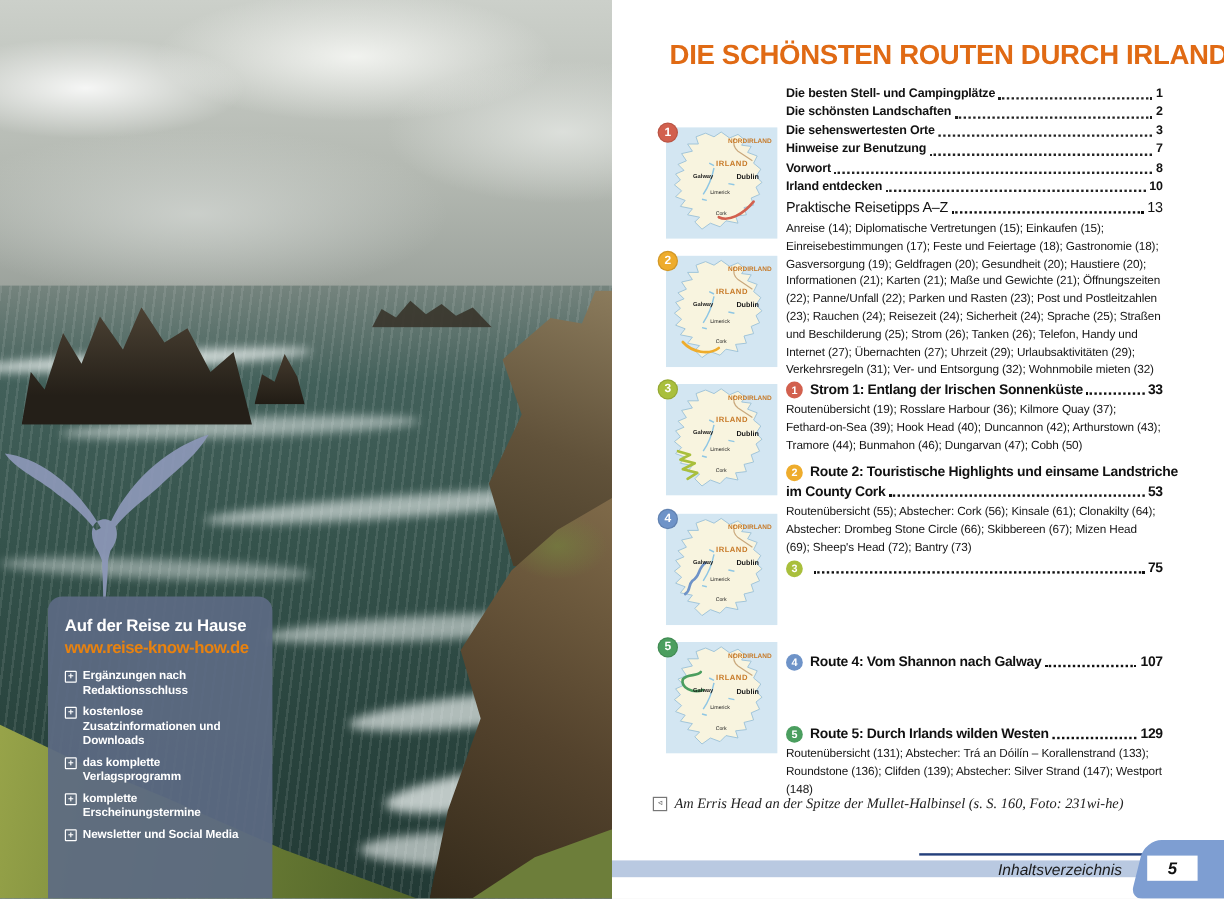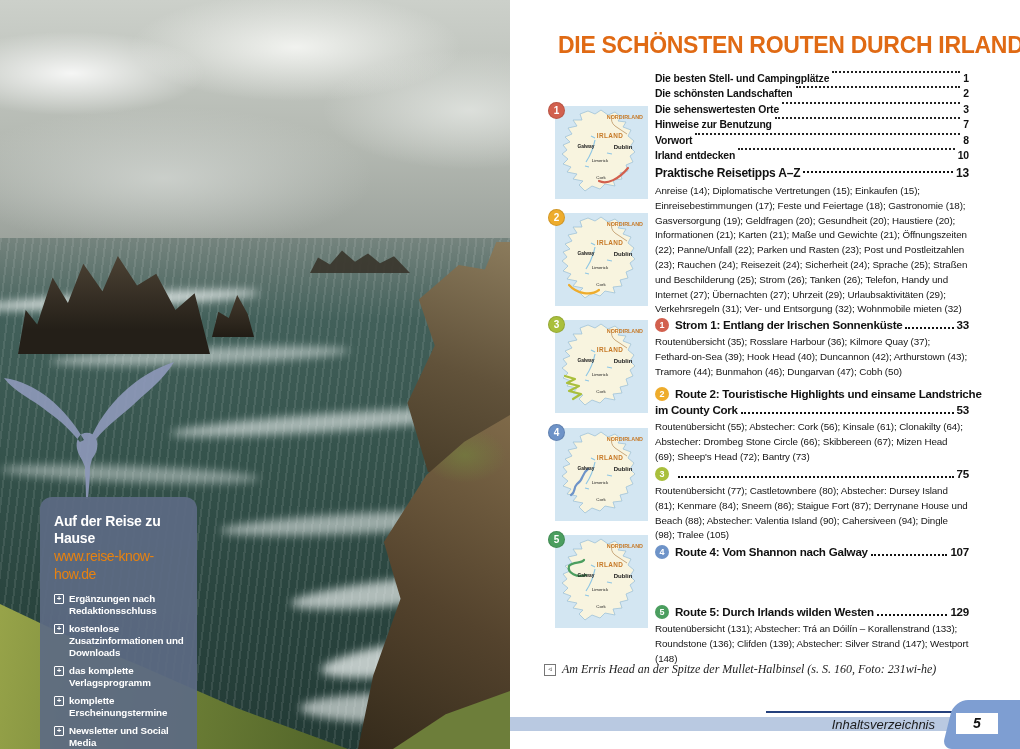--- a/index.html
+++ b/index.html
@@ -37,47 +37,47 @@
          radial-gradient(ellipse 60px 40px at 70% 12%, rgba(116,136,62,.55), transparent 70%),
          linear-gradient(210deg,#7f6a49,#54432d 55%,#352b1b);
        clip-path:polygon(100% 0,100% 100%,0 100%,10% 78%,28% 55%,17% 38%,45% 18%,70% 8%);}
   .grass-left{position:absolute;left:0;top:563px;width:348px;height:186px;
        background:linear-gradient(100deg,#99a54a,#6e8036 50%,#506329);
        clip-path:polygon(0 22%,18% 38%,40% 55%,68% 78%,100% 100%,0 100%);}
   .grass-corner{position:absolute;left:393px;top:686px;width:117px;height:63px;background:#6d7e3a;
        clip-path:polygon(100% 8%,100% 100%,0 100%,45% 45%);}
   .bird{position:absolute;left:0;top:348px;width:200px;height:152px;z-index:4;}
   
-  .promo{position:absolute;left:40px;top:497px;width:157px;height:252px;z-index:5;
+  .promo{position:absolute;left:40px;top:497px;width:187px;height:252px;z-index:5;
          background:rgba(92,106,131,.93);border-radius:12px 12px 0 0;padding:16px 12px 12px 14px;box-sizing:border-box;}
   .promo-title{color:#fff;font-weight:bold;font-size:14px;line-height:17px;letter-spacing:-.2px;}
-  .promo-url{color:#e8820f;font-weight:normal;font-size:14px;line-height:18px;letter-spacing:-.4px;}
+  .promo-url{color:#e8820f;font-weight:bold;font-size:14px;line-height:18px;letter-spacing:-.4px;}
   .promo-items{margin-top:10px;}
   .promo-item{display:flex;align-items:flex-start;margin-bottom:6px;}
   .plusbox{flex:0 0 8px;width:8px;height:8px;border:1px solid #fff;border-radius:1px;margin:1px 5px 0 0;
            color:#fff;font-size:8px;line-height:7px;text-align:center;font-weight:bold;}
   .promo-item span.txt{color:#fff;font-weight:bold;font-size:9.8px;line-height:12px;letter-spacing:-.1px;}
 
   
   .rightpage{position:absolute;left:510px;top:0;width:510px;height:749px;background:#fff;}
   .title{position:absolute;left:48px;top:32px;width:450px;color:#e06a14;font-weight:bold;
          font-size:23px;letter-spacing:-.3px;white-space:nowrap;}
   
   .map-thumb{position:absolute;left:45px;width:93px;height:93px;}
   .map-thumb svg{display:block;}
   .badge{position:absolute;left:-7px;top:-4px;width:17px;height:17px;border-radius:50%;
          color:#fff;font-weight:bold;font-size:10px;line-height:17px;text-align:center;
          box-shadow:0 0 0 1px rgba(0,0,0,.12) inset;}
   
   .block{position:absolute;left:145px;width:314px;color:#111;}
-  .trow{display:flex;align-items:flex-start;font-size:10.4px;font-weight:bold;line-height:15.4px;letter-spacing:-.15px;}
+  .trow{display:flex;align-items:flex-end;font-size:10.4px;font-weight:bold;line-height:15.4px;letter-spacing:-.15px;}
   .trow .t-label{white-space:nowrap;}
   .leader{flex:1;border-bottom:2px dotted #222;margin:0 3px 3px 3px;min-width:6px;}
   .t-page{text-align:right;white-space:nowrap;}
-  .head{display:flex;align-items:center;font-size:12px;font-weight:bold;letter-spacing:-.2px;line-height:15px;}
+  .head{display:flex;align-items:flex-end;font-size:12px;font-weight:normal;letter-spacing:-.2px;line-height:15px;}
   .head .leader{border-bottom:2.2px dotted #111;}
   .body{font-size:9.8px;line-height:14.8px;letter-spacing:-.1px;margin-top:3px;color:#151515;}
   .route-head{display:flex;align-items:center;font-weight:bold;font-size:11.6px;letter-spacing:-.25px;line-height:15px;}
   .route-head .leader{align-self:flex-end;border-bottom:2.2px dotted #111;}
   .rbadge{flex:0 0 14px;width:14px;height:14px;border-radius:50%;margin-right:6px;
           color:#fff;font-weight:bold;font-size:9px;line-height:14px;text-align:center;}
   .rtitle{white-space:nowrap;}
   .route-head2{display:flex;align-items:flex-end;font-weight:bold;font-size:11.6px;letter-spacing:-.25px;line-height:15px;margin-top:1px;}
   .route-head2 .leader{border-bottom:2.2px dotted #111;}
   
@@ -299,21 +299,21 @@
 
     <div id="routes-col">
   <div class="block route" style="top: 317px;">
     <div class="route-head">
       <span class="rbadge" style="background: rgb(210, 96, 78);">1</span>
       <span class="rtitle">Strom 1: Entlang der Irischen Sonnenküste</span>
       <span class="leader h1leader"></span>
       <span class="t-page h1page">33</span>
     </div>
 
-    <div class="body">Routenübersicht (35); Rosslare Harbour (36); Kilmore Quay (37); Fethard-on-Sea (39); Hook Head (40); Duncannon (42); Arthurstown (43); Tramore (44); Bunmahon (46); Dungarvan (47); Cobh (50)</div>
+    <div class="body">Routenübersicht (19); Rosslare Harbour (36); Kilmore Quay (37); Fethard-on-Sea (39); Hook Head (40); Duncannon (42); Arthurstown (43); Tramore (44); Bunmahon (46); Dungarvan (47); Cobh (50)</div>
   </div>
 
   <div class="block route" style="top: 386px;">
     <div class="route-head">
       <span class="rbadge" style="background: rgb(238, 172, 44);">2</span>
       <span class="rtitle">Route 2: Touristische Highlights und einsame Landstriche</span>
 
     </div>
     <div class="route-head2">
       <span class="rtitle">im County Cork</span>
@@ -323,21 +323,20 @@
     <div class="body">Routenübersicht (55); Abstecher: Cork (56); Kinsale (61); Clonakilty (64); Abstecher: Drombeg Stone Circle (66); Skibbereen (67); Mizen Head (69); Sheep's Head (72); Bantry (73)</div>
   </div>
 
   <div class="block route" style="top: 466px;">
     <div class="route-head">
       <span class="rbadge" style="background: rgb(169, 191, 60);">3</span>
       <span class="leader h1leader"></span>
       <span class="t-page h1page">75</span>
     </div>
 
-    <div class="body">Routenübersicht (77); Castletownbere (80); Abstecher: Dursey Island (81); Kenmare (84); Sneem (86); Staigue Fort (87); Derrynane House und Beach (88); Abstecher: Valentia Island (90); Cahersiveen (94); Dingle (98); Tralee (105)</div>
   </div>
 
   <div class="block route" style="top: 544px;">
     <div class="route-head">
       <span class="rbadge" style="background: rgb(110, 147, 200);">4</span>
       <span class="rtitle">Route 4: Vom Shannon nach Galway</span>
       <span class="leader h1leader"></span>
       <span class="t-page h1page">107</span>
     </div>
 

